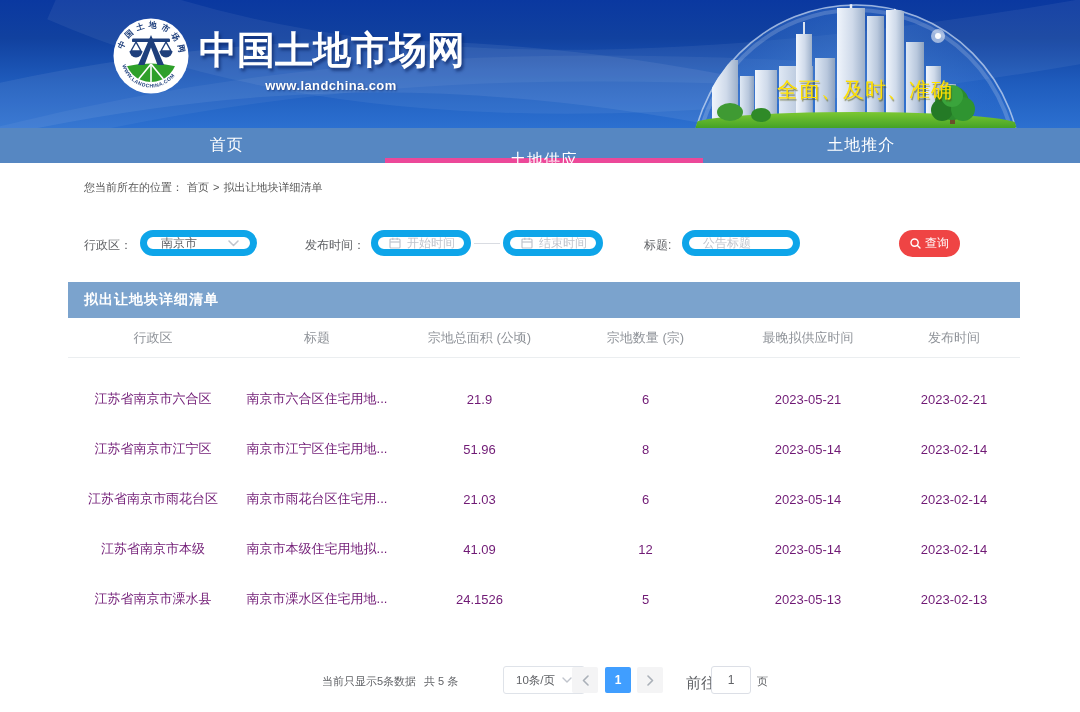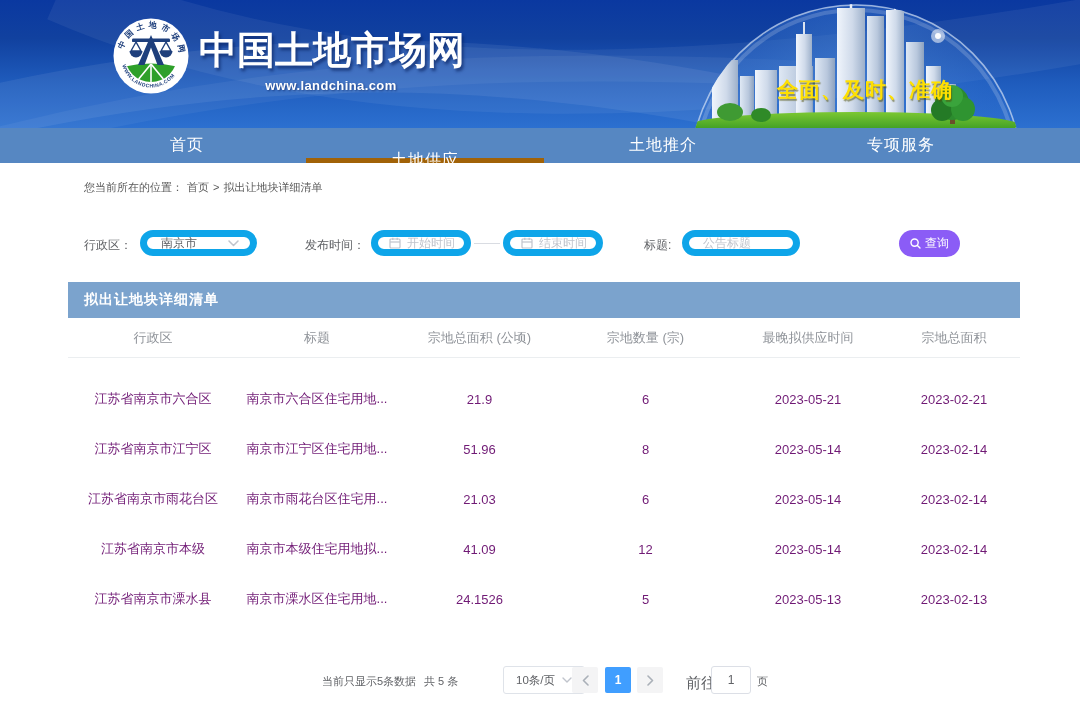--- a/index.html
+++ b/index.html
@@ -13,50 +13,50 @@
   .header-art { position:absolute; left:0; top:0; }
   .site-title { position:absolute; left:199px; top:25px; font-size:38px; font-weight:bold;
     font-family:"Liberation Serif", serif; color:#ffffff; letter-spacing:0px; white-space:nowrap;
     text-shadow:2px 3px 3px rgba(6,30,90,.6); }
   .site-url { position:absolute; left:200px; top:78px; width:262px; text-align:center;
     font-size:13px; font-weight:bold; color:#ffffff; letter-spacing:.4px;
     text-shadow:1px 1px 2px rgba(6,30,90,.6); }
   .banner-line1 { position:absolute; left:697px; top:14px; font-size:23px; font-weight:bold;
     color:#ffffff; letter-spacing:1px; white-space:nowrap;
     text-shadow:1px 2px 2px rgba(10,35,110,.8); }
-  .banner-line2 { position:absolute; left:777px; top:76px; font-size:21px; font-weight:bold;
+  .banner-line2 { position:absolute; left:777px; top:76px; font-size:21px; font-weight:normal;
     color:#ffe000; letter-spacing:1px; white-space:nowrap;
     text-shadow:1px 2px 1px rgba(80,80,10,.55); }
   .logo-wrap { position:absolute; left:113px; top:18px; width:76px; height:76px; }
 
   
   .nav-bar { width:1080px; height:35px; background:#5687c2; }
   .nav-inner { width:952px; height:35px; margin-left:68px; display:flex; }
   .nav-item { flex:1 1 0; display:flex; align-items:center; justify-content:center;
     color:#ffffff; font-size:16px; letter-spacing:1px; cursor:pointer; }
-  .nav-item.active { background:#a16207;margin-top:30px; }
+  .nav-item.active { background:#ec4899;margin-top:30px; }
 
   
   .breadcrumb { position:relative; height:47px; }
   .bc-text { position:absolute; left:84px; top:17px; font-size:11px; color:#595959; white-space:nowrap; }
   .bc-text span { margin-right:4px; }
 
   
   .filter-section { position:relative; height:72px; }
   .f-label { position:absolute; top:27px; font-size:12px; color:#606266; white-space:nowrap; }
   .f-pill { position:absolute; top:20px; height:26px; border:7px solid #0ea5e9; border-radius:13px;
     background:#fff; display:flex; align-items:center; }
   .f-pill input { border:none; outline:none; background:transparent; font-size:12px; color:#606266;
     width:100%; font-family:inherit; }
   .f-pill input::placeholder { color:#c0c4cc; }
   .sel-text { font-size:12px; color:#606266; margin-left:14px; flex:1; }
   .sel-arrow { margin-right:11px; }
   .date-sep { position:absolute; left:474px; top:33px; width:26px; height:1px; background:#d9dce2; }
   .search-btn { position:absolute; left:899px; top:20px; width:61px; height:27px; border:none;
-    border-radius:13.5px; background:#8b5cf6; color:#fff; font-size:12px; cursor:pointer;
+    border-radius:13.5px; background:#ef4444; color:#fff; font-size:12px; cursor:pointer;
     display:flex; align-items:center; justify-content:center; gap:4px; font-family:Liberation Serif, serif; }
 
   
   .panel { margin-left:68px; width:952px; }
   .panel-header { height:36px; background:#7ba3cd; display:flex; align-items:center; }
   .panel-header span { margin-left:16px; color:#ffffff; font-size:14px; font-weight:bold; letter-spacing:1px; }
   .grid-table { width:952px; }
   .t-head { display:flex; height:40px; align-items:center; border-bottom:1px solid #ebeef0; }
   .t-head .cell { color:#8f9399; font-size:13px; }
   .t-body { padding-top:16px; }
@@ -209,23 +209,20 @@
     <div class="nav-inner">
       <div class="nav-item">
           <span>首页</span>
         </div>
       <div class="nav-item active">
           <span>土地供应</span>
         </div>
       <div class="nav-item">
           <span>土地推介</span>
         </div>
-      <div class="nav-item">
-          <span>专项服务</span>
-        </div>
     </div>
   </nav>
 
   <div class="breadcrumb">
     <div class="bc-text">
       <span>您当前所在的位置：</span><span>首页</span><span>&gt;</span><span>拟出让地块详细清单</span>
     </div>
   </div>
 
   <section class="filter-section">
@@ -276,21 +273,21 @@
     <div class="panel-header">
       <span>拟出让地块详细清单</span>
     </div>
     <div class="grid-table">
       <div class="t-head">
         <div class="cell c0">行政区</div>
         <div class="cell c1">标题</div>
         <div class="cell c2">宗地总面积 (公顷)</div>
         <div class="cell c3">宗地数量 (宗)</div>
         <div class="cell c4">最晚拟供应时间</div>
-        <div class="cell c5">宗地总面积</div>
+        <div class="cell c5">发布时间</div>
       </div>
       <div class="t-body">
         <div class="t-row">
           <div class="cell c0">江苏省南京市六合区</div>
           <div class="cell c1">南京市六合区住宅用地...</div>
           <div class="cell c2">21.9</div>
           <div class="cell c3">6</div>
           <div class="cell c4">2023-05-21</div>
           <div class="cell c5">2023-02-21</div>
         </div>

